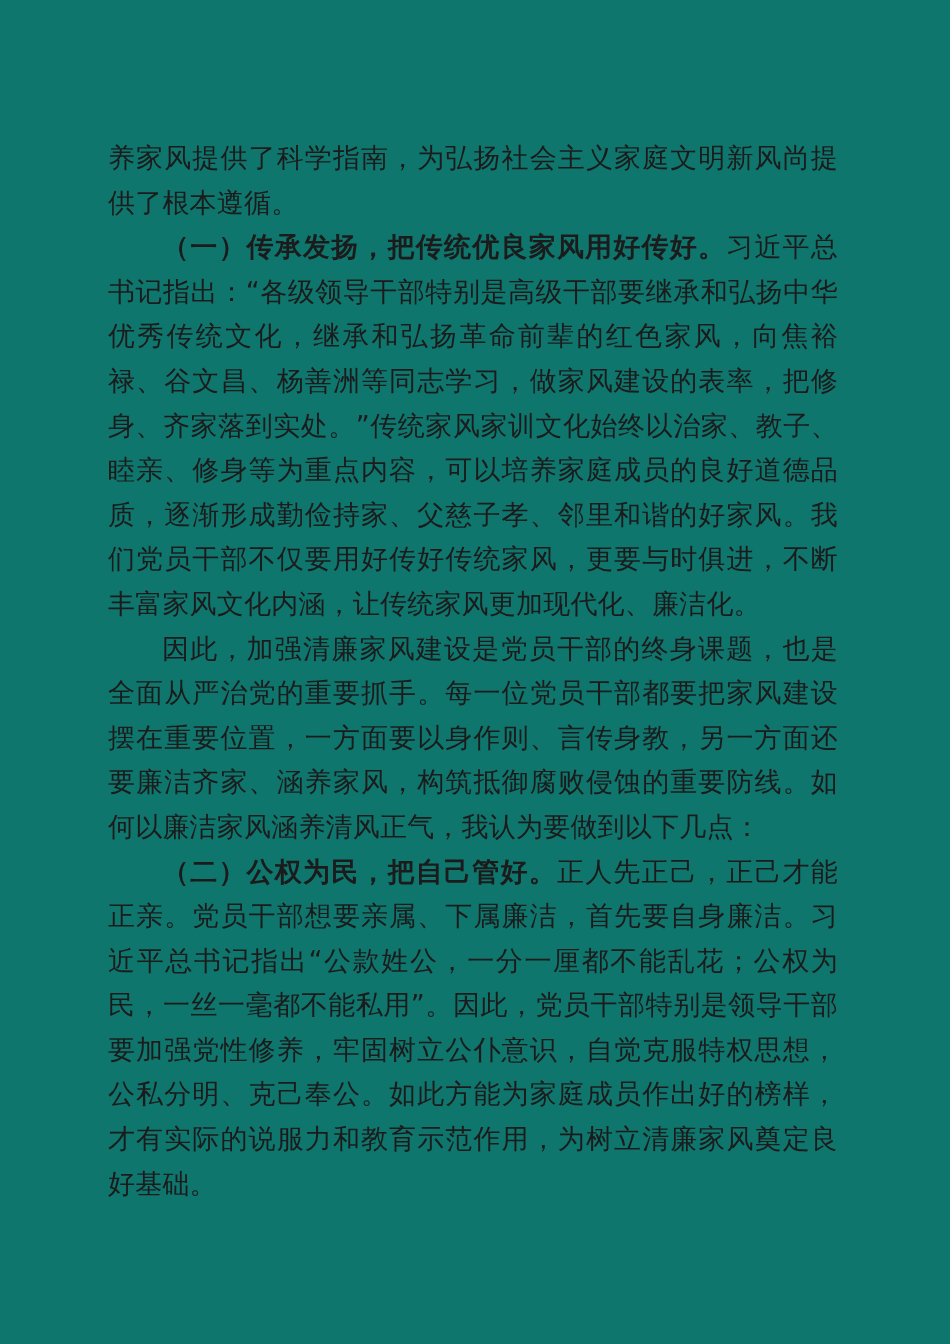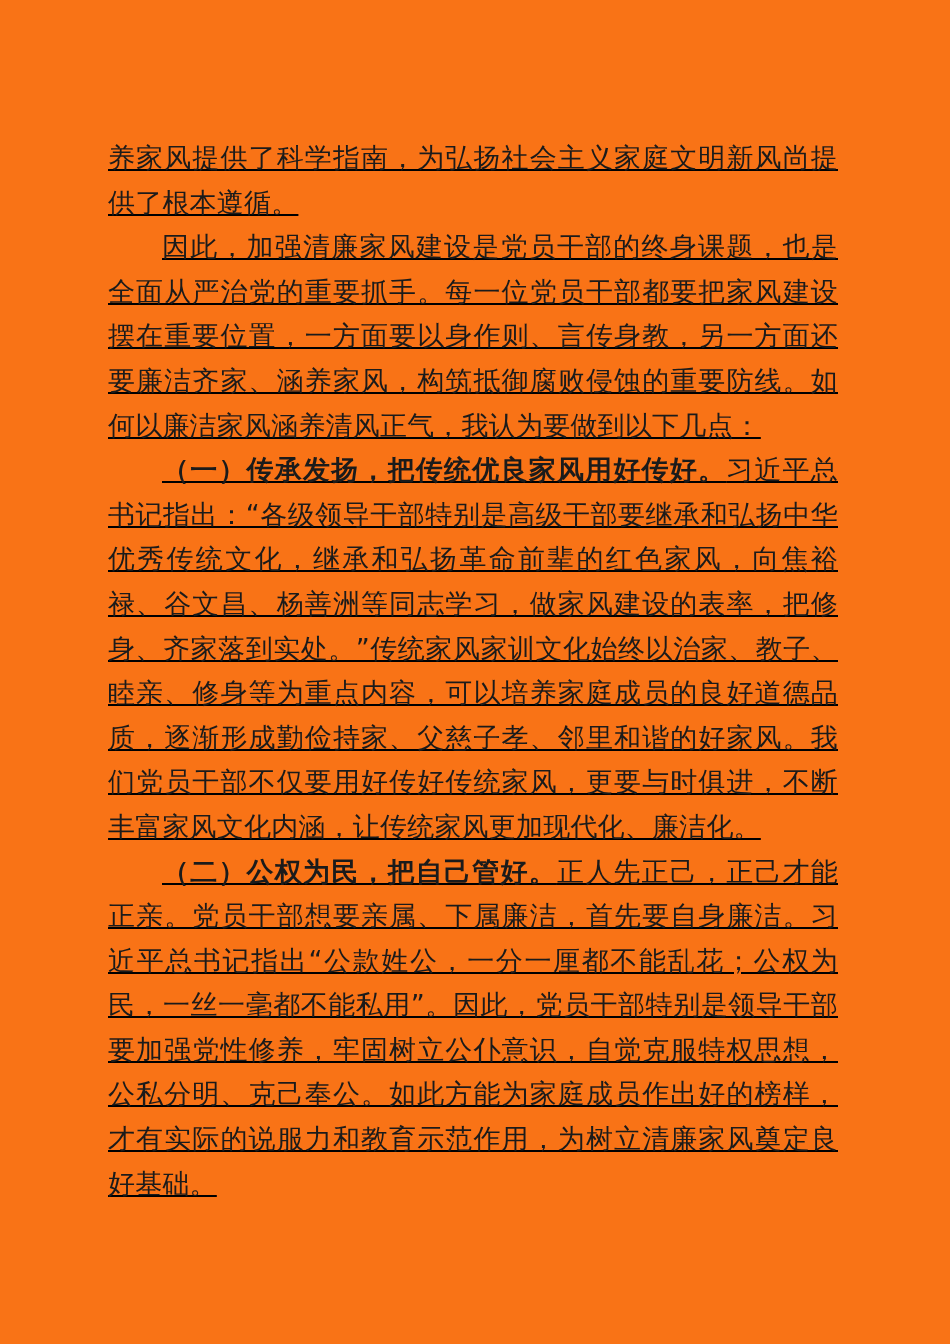--- a/index.html
+++ b/index.html
@@ -4,23 +4,22 @@
 <style>
   html, body {
     margin: 0;
     padding: 0;
     background: #ffffff;
   }
   .page {
     position: relative;
     width: 950px;
     height: 1344px;
-    background: #f97316;
+    background: #0f766e;
     overflow: hidden;
-    text-decoration: underline;
   }
   .doc-body {
     box-sizing: border-box;
     padding: 136px 112px 0 108px;
     font-family: "DejaVu Sans", "Liberation Sans", sans-serif;
     font-size: 27px;
     line-height: 44.6px;
     color: #1b1b1b;
     text-align: justify;
     text-justify: inter-ideograph;
@@ -36,17 +35,17 @@
   .run.bold {
     font-weight: bold;
   }
 </style>
 </head>
 <body>
 
 <div class="page">
   <div class="doc-body">
       <p class="para"><span class="run">养家风提供了科学指南，为弘扬社会主义家庭文明新风尚提供了根本遵循。</span></p>
+      <p class="para indent"><span class="run bold">（一）传承发扬，把传统优良家风用好传好。</span><span class="run">习近平总书记指出：“各级领导干部特别是高级干部要继承和弘扬中华优秀传统文化，继承和弘扬革命前辈的红色家风，向焦裕禄、谷文昌、杨善洲等同志学习，做家风建设的表率，把修身、齐家落到实处。”传统家风家训文化始终以治家、教子、睦亲、修身等为重点内容，可以培养家庭成员的良好道德品质，逐渐形成勤俭持家、父慈子孝、邻里和谐的好家风。我们党员干部不仅要用好传好传统家风，更要与时俱进，不断丰富家风文化内涵，让传统家风更加现代化、廉洁化。</span></p>
       <p class="para indent"><span class="run">因此，加强清廉家风建设是党员干部的终身课题，也是全面从严治党的重要抓手。每一位党员干部都要把家风建设摆在重要位置，一方面要以身作则、言传身教，另一方面还要廉洁齐家、涵养家风，构筑抵御腐败侵蚀的重要防线。如何以廉洁家风涵养清风正气，我认为要做到以下几点：</span></p>
-      <p class="para indent"><span class="run bold">（一）传承发扬，把传统优良家风用好传好。</span><span class="run">习近平总书记指出：“各级领导干部特别是高级干部要继承和弘扬中华优秀传统文化，继承和弘扬革命前辈的红色家风，向焦裕禄、谷文昌、杨善洲等同志学习，做家风建设的表率，把修身、齐家落到实处。”传统家风家训文化始终以治家、教子、睦亲、修身等为重点内容，可以培养家庭成员的良好道德品质，逐渐形成勤俭持家、父慈子孝、邻里和谐的好家风。我们党员干部不仅要用好传好传统家风，更要与时俱进，不断丰富家风文化内涵，让传统家风更加现代化、廉洁化。</span></p>
       <p class="para indent"><span class="run bold">（二）公权为民，把自己管好。</span><span class="run">正人先正己，正己才能正亲。党员干部想要亲属、下属廉洁，首先要自身廉洁。习近平总书记指出“公款姓公，一分一厘都不能乱花；公权为民，一丝一毫都不能私用”。因此，党员干部特别是领导干部要加强党性修养，牢固树立公仆意识，自觉克服特权思想，公私分明、克己奉公。如此方能为家庭成员作出好的榜样，才有实际的说服力和教育示范作用，为树立清廉家风奠定良好基础。</span></p>
     </div>
 </div>
 
 </body></html>

